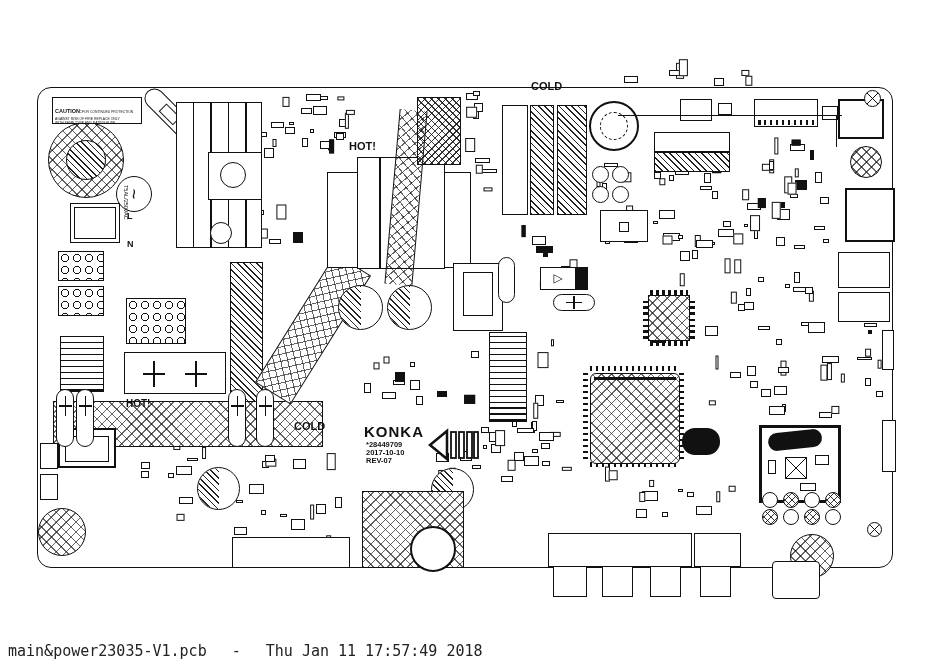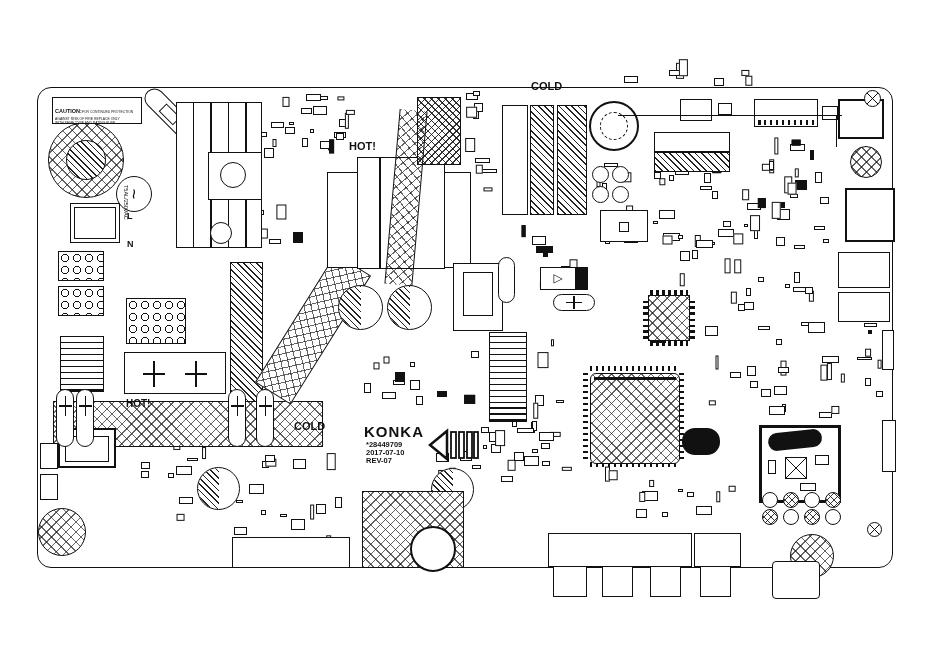--- a/index.html
+++ b/index.html
@@ -139,21 +139,21 @@
     </div>
   <div class="a ecap" style="left:197px;top:467px;width:43px;height:43px;">
       <div class="dh"></div>
     </div>
   <div class="a ecap" style="left:431px;top:468px;width:43px;height:43px;">
       <div class="dh"></div>
     </div>
 
   <div class="a lbl" style="left:364px;top:424px;font-size:15px;letter-spacing:1px;transform:scaleY(.95);">KONKA</div>
   <div class="a lbl" style="left:366px;top:441px;font-size:7.5px;">*28449709</div>
-  <div class="a lbl" style="left:366px;top:449px;font-size:7.5px;">2017-07-10</div>
+  <div class="a lbl" style="left:366px;top:449px;font-size:7.5px;">2017-10-10</div>
   <div class="a lbl" style="left:366px;top:457px;font-size:7.5px;">REV-07</div>
   <svg class="a" style="left:426px;top:426px;z-index:3;" width="54" height="38" viewBox="0 0 54 38">
     <polygon points="21,5 21,33 4,19" fill="#fff" stroke="#111" stroke-width="2.5"></polygon>
     <rect x="25" y="6" width="5" height="26" fill="#fff" stroke="#111" stroke-width="1.8"></rect>
     <rect x="33" y="6" width="5" height="26" fill="#fff" stroke="#111" stroke-width="1.8"></rect>
     <rect x="41" y="6" width="5" height="26" fill="#fff" stroke="#111" stroke-width="1.8"></rect>
     <rect x="48" y="6" width="4" height="26" fill="#fff" stroke="#111" stroke-width="1.8"></rect>
   </svg>
 
   <div class="a pinsh" style="left:590px;top:366px;width:88px;height:5px;"></div>
@@ -219,20 +219,25 @@
 
   <div class="a c b15" style="left:680px;top:99px;width:32px;height:22px;"></div>
   <div class="a c" style="left:718px;top:103px;width:14px;height:12px;"></div>
   <div class="a c b15" style="left:754px;top:99px;width:64px;height:28px;"></div>
   <div class="a pinsh" style="left:758px;top:120px;width:56px;height:5px;"></div>
   <div class="a c" style="left:822px;top:106px;width:16px;height:14px;"></div>
 
   <div class="a blk" style="left:618px;top:115px;width:224px;height:1.2px;"></div>
   <div class="a blk" style="left:836px;top:115px;width:1.2px;height:32px;"></div>
 
+  <div class="a" id="statusbar" style="left:8px;top:642px;">
+    <span>main&amp;power23035-V1.pcb</span>
+    <span style="margin:0 16px;">-</span>
+    <span>Thu Jan 11 17:57:49 2018</span>
+  </div>
 
 <div class="a" style="z-index: 0; left: 334px; top: 131.8px; width: 11.8px; height: 6.6px; border: 0.8px solid rgb(17, 17, 17); background: rgb(255, 255, 255);"></div>
     <div class="a" style="z-index: 0; left: 338.9px; top: 119.4px; width: 7.6px; height: 8px; border: 0.8px solid rgb(17, 17, 17); background: rgb(255, 255, 255);"></div>
     <div class="a" style="z-index: 0; left: 270.6px; top: 122.3px; width: 13.7px; height: 5.5px; border: 0.8px solid rgb(17, 17, 17); background: rgb(255, 255, 255);"></div>
     <div class="a" style="z-index: 0; left: 339px; top: 95px; width: 4px; height: 6.8px; border: 0.8px solid rgb(17, 17, 17); background: rgb(255, 255, 255); transform: rotate(90deg);"></div>
     <div class="a" style="z-index: 0; left: 270.7px; top: 141px; width: 7.5px; height: 3.5px; border: 0.8px solid rgb(17, 17, 17); background: rgb(255, 255, 255); transform: rotate(90deg);"></div>
     <div class="a" style="z-index: 0; left: 301.6px; top: 137.5px; width: 6.2px; height: 9.7px; border: 0.8px solid rgb(17, 17, 17); background: rgb(255, 255, 255);"></div>
     <div class="a" style="z-index: 0; left: 309.6px; top: 129.3px; width: 4.5px; height: 3.4px; border: 0.8px solid rgb(17, 17, 17); background: rgb(255, 255, 255);"></div>
     <div class="a" style="z-index: 0; left: 326.8px; top: 144px; width: 6.7px; height: 5.4px; border: 0.8px solid rgb(17, 17, 17); background: rgb(255, 255, 255); transform: rotate(90deg);"></div>
     <div class="a" style="z-index: 0; left: 259.5px; top: 132px; width: 7.7px; height: 5.3px; border: 0.8px solid rgb(17, 17, 17); background: rgb(255, 255, 255);"></div>

